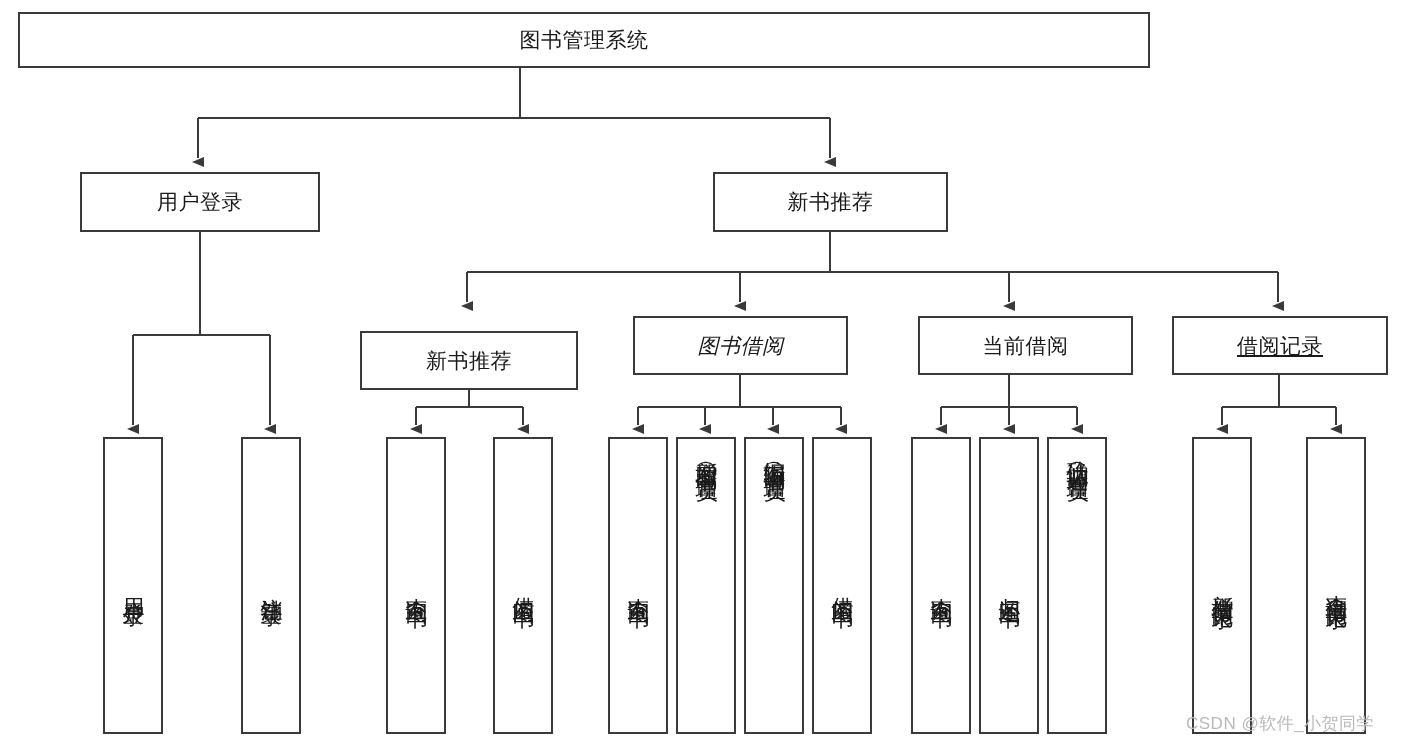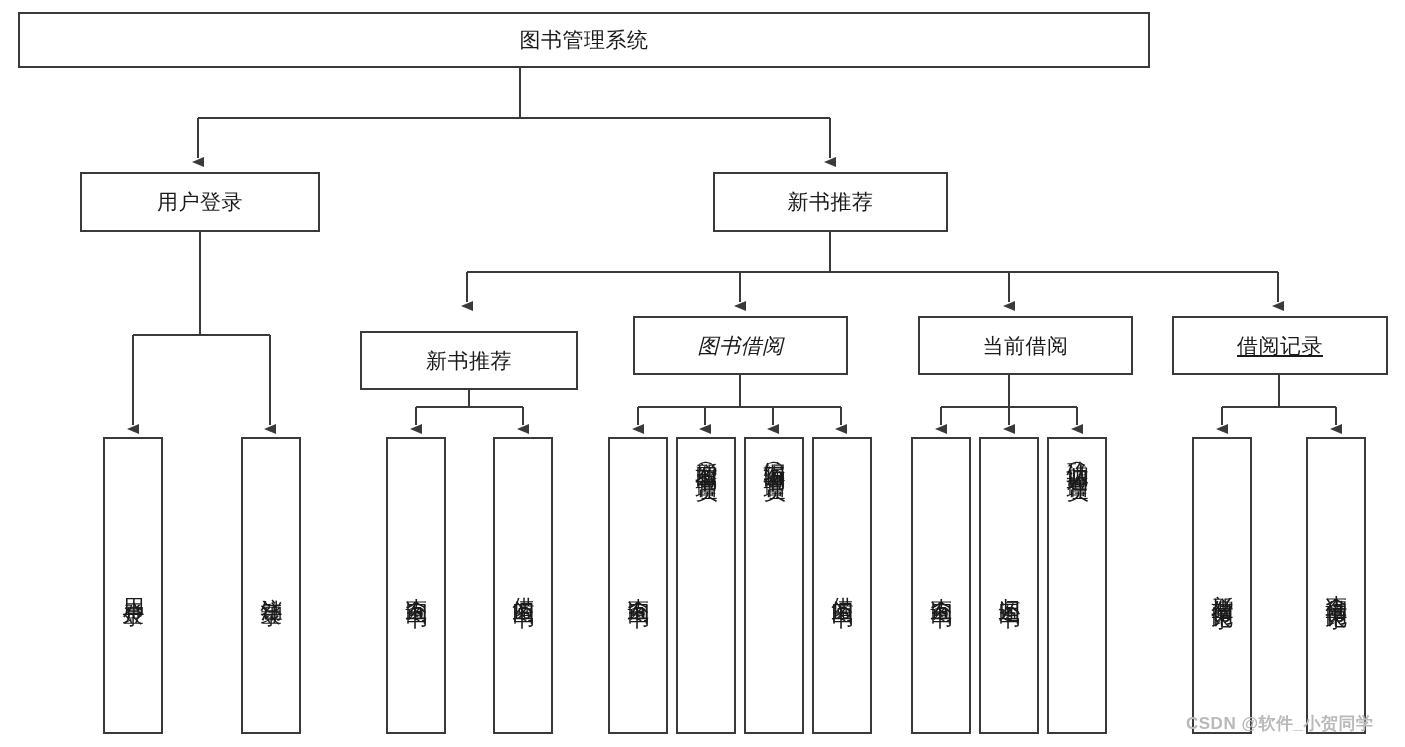--- a/index.html
+++ b/index.html
@@ -57,21 +57,20 @@
     margin-top: 4px;
   }
   .watermark {
     position: absolute;
     left: 1186px;
     top: 712px;
     font-size: 17px;
     color: #b9b9b9;
     white-space: nowrap;
     letter-spacing: 0.5px;
-    font-weight: bold;
   }
 </style>
 </head>
 <body>
 
 <div id="canvas">
 
   <svg id="wires" viewBox="0 0 1405 747" width="1405" height="747" xmlns="http://www.w3.org/2000/svg">
     <defs>
       <marker id="arrow" markerWidth="10" markerHeight="12" refX="1" refY="6" orient="auto" markerUnits="userSpaceOnUse">

